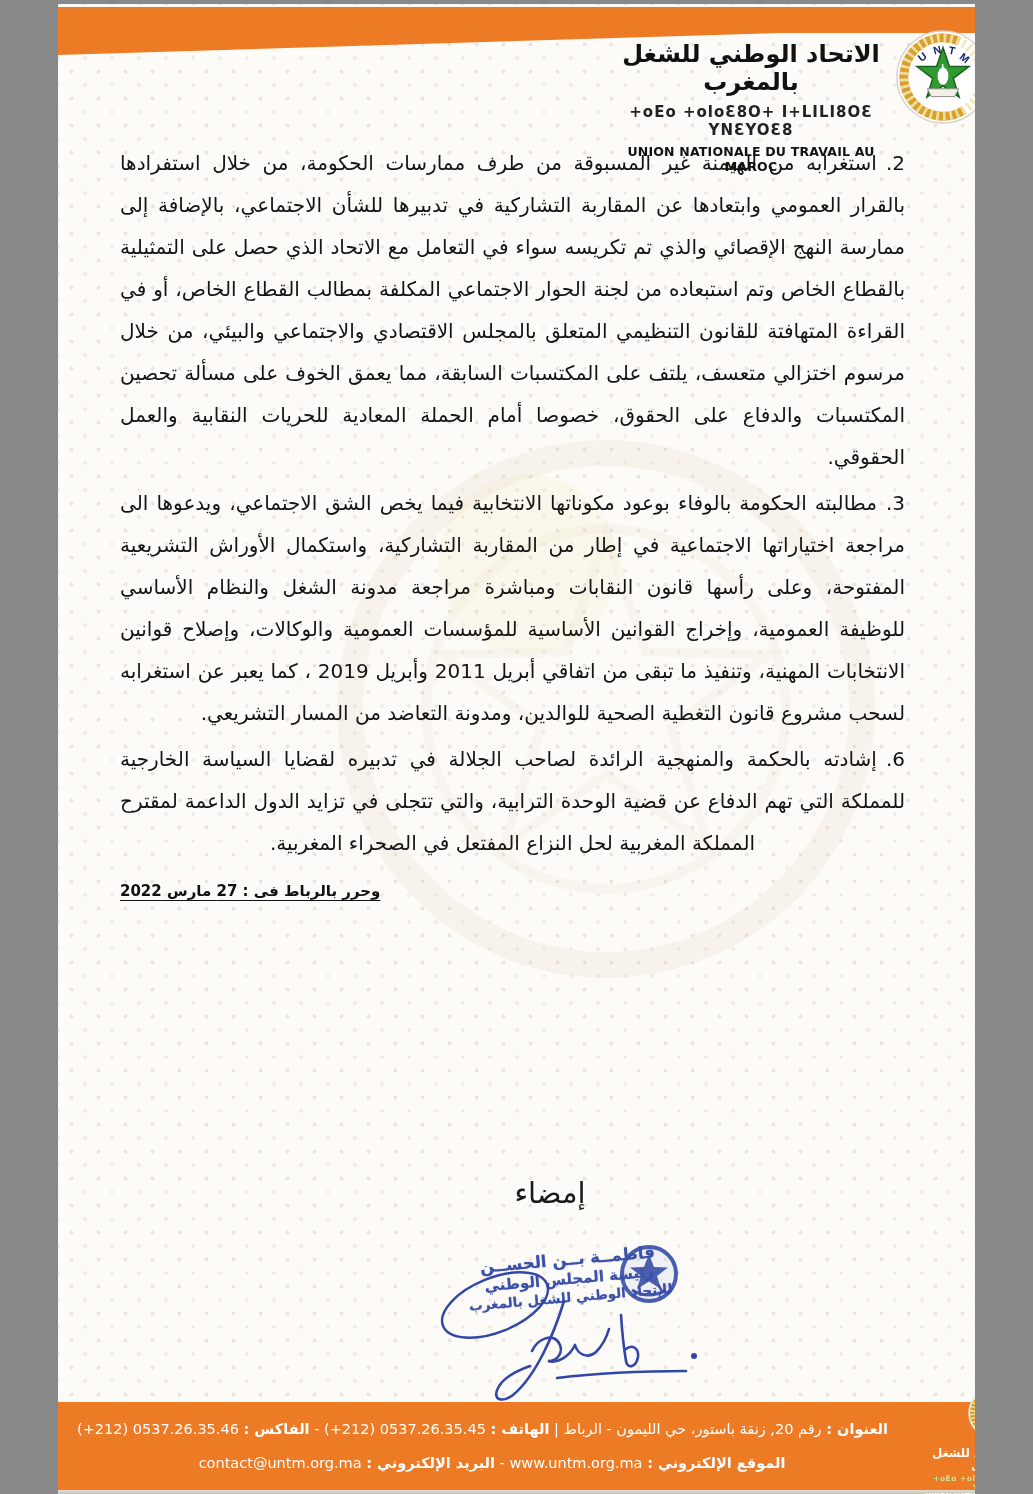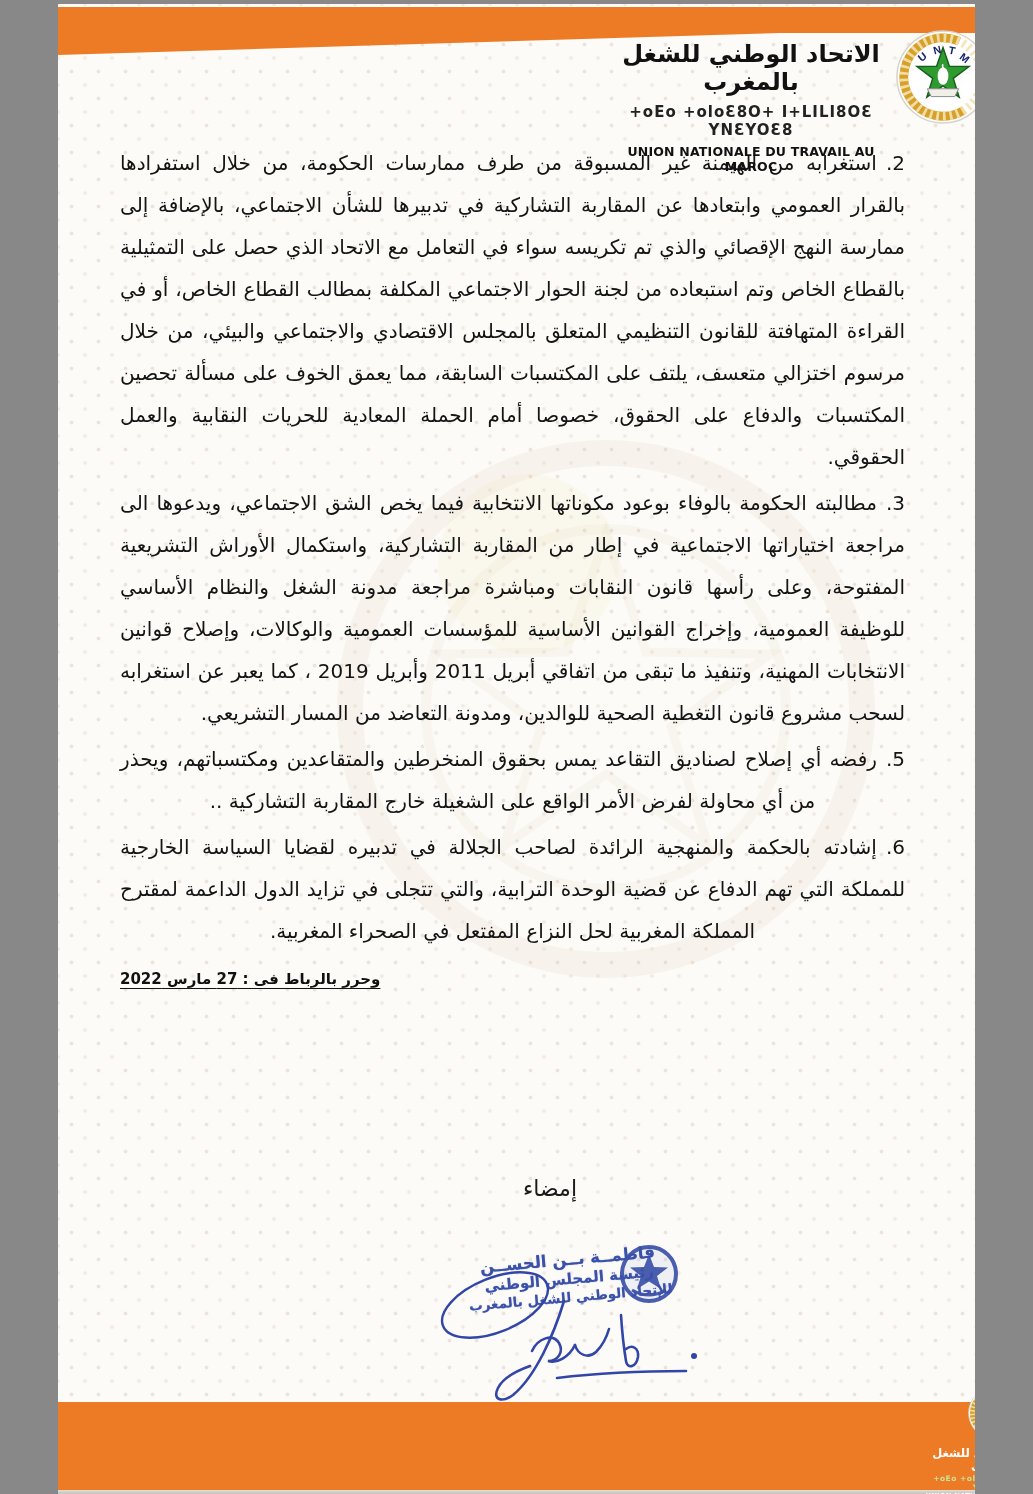--- a/index.html
+++ b/index.html
@@ -22,21 +22,21 @@
   .wm{position:absolute;left:0;top:0;z-index:0;pointer-events:none;}
   
   .content{position:absolute;top:138px;right:70px;left:62px;z-index:1;color:#141414;}
   .item{direction:rtl;text-align:justify;font-size:20px;line-height:42px;margin:0 0 4px 0;}
   .item .num{margin-left:9px;}
   .center-last{text-align-last:center;}
   .date{direction:rtl;display:inline-block;margin-top:14px;font-size:15px;font-weight:bold;
     text-decoration:underline;text-underline-offset:4px;color:#111;}
   
   .sig-label{position:absolute;left:402px;top:1172px;width:180px;text-align:center;
-    font-size:22px;color:#1a1a1a;z-index:2;direction:rtl;}
+    font-size:29px;color:#1a1a1a;z-index:2;direction:rtl;}
   .stamp-text{position:absolute;left:392px;top:1246px;width:238px;z-index:2;
     transform:rotate(-5deg);color:#3b51a9;text-align:center;direction:rtl;
     text-shadow:0 0 1px rgba(59,81,169,.55);font-weight:bold;}
   .stamp-text .l1{font-size:16.5px;}
   .stamp-text .l2{font-size:15px;margin-top:1px;}
   .stamp-text .l3{font-size:13.5px;margin-top:1px;}
   .sig-svg{position:absolute;left:0;top:0;z-index:3;pointer-events:none;}
   
   .foot-bar{position:absolute;left:0;top:1398px;width:1033px;height:88px;background:#ed7b25;z-index:1;}
   .scan-edge{position:absolute;left:0;top:1486px;width:1033px;height:8px;
@@ -87,21 +87,20 @@
     </svg>
   <div class="head-block">
     <div class="head-ar">الاتحاد الوطني للشغل بالمغرب</div>
     <div class="head-tif">+oEo +oloƐ8O+ I+LILI8OƐ YNƐYOƐ8</div>
     <div class="head-fr">UNION NATIONALE DU TRAVAIL AU MAROC</div>
   </div>
 
   <div class="content">
     <p class="item"><span class="num">2.</span><span>استغرابه من الهيمنة غير المسبوقة من طرف ممارسات الحكومة، من خلال استفرادها بالقرار العمومي وابتعادها عن المقاربة التشاركية في تدبيرها للشأن الاجتماعي، بالإضافة إلى ممارسة النهج الإقصائي والذي تم تكريسه سواء في التعامل مع الاتحاد الذي حصل على التمثيلية بالقطاع الخاص وتم استبعاده من لجنة الحوار الاجتماعي المكلفة بمطالب القطاع الخاص، أو في القراءة المتهافتة للقانون التنظيمي المتعلق بالمجلس الاقتصادي والاجتماعي والبيئي، من خلال مرسوم اختزالي متعسف، يلتف على المكتسبات السابقة، مما يعمق الخوف على مسألة تحصين المكتسبات والدفاع على الحقوق، خصوصا أمام الحملة المعادية للحريات النقابية والعمل الحقوقي.</span></p>
     <p class="item"><span class="num">3.</span><span>مطالبته الحكومة بالوفاء بوعود مكوناتها الانتخابية فيما يخص الشق الاجتماعي، ويدعوها الى مراجعة اختياراتها الاجتماعية في إطار من المقاربة التشاركية، واستكمال الأوراش التشريعية المفتوحة، وعلى رأسها قانون النقابات ومباشرة مراجعة مدونة الشغل والنظام الأساسي للوظيفة العمومية، وإخراج القوانين الأساسية للمؤسسات العمومية والوكالات، وإصلاح قوانين الانتخابات المهنية، وتنفيذ ما تبقى من اتفاقي أبريل 2011 وأبريل 2019 ، كما يعبر عن استغرابه لسحب مشروع قانون التغطية الصحية للوالدين، ومدونة التعاضد من المسار التشريعي.</span></p>
-    <p class="item center-last"><span class="num">5.</span><span>رفضه أي إصلاح لصناديق التقاعد يمس بحقوق المنخرطين والمتقاعدين ومكتسباتهم، ويحذر من أي محاولة لفرض الأمر الواقع على الشغيلة خارج المقاربة التشاركية ..</span></p>
     <p class="item center-last"><span class="num">6.</span><span>إشادته بالحكمة والمنهجية الرائدة لصاحب الجلالة في تدبيره لقضايا السياسة الخارجية للمملكة التي تهم الدفاع عن قضية الوحدة الترابية، والتي تتجلى في تزايد الدول الداعمة لمقترح المملكة المغربية لحل النزاع المفتعل في الصحراء المغربية.</span></p>
     <div class="date">وحرر بالرباط فى : 27 مارس 2022</div>
   </div>
 
   <div class="sig-label">إمضاء</div>
 
   <div class="stamp-text">
     <div class="l1">فاطمــة بــن الحســن</div>
     <div class="l2">رئيسة المجلس الوطني</div>
     <div class="l3">للإتحاد الوطني للشغل بالمغرب</div>
@@ -124,20 +123,37 @@
       <path d="M563,1311 C564,1327 566,1345 568,1357 C569,1365 578,1364 580,1353 C581,1344 574,1340 568,1345"></path>
       <path d="M499,1374 C540,1369 590,1367 628,1367"></path>
     </g>
     <circle cx="636" cy="1352" r="3" fill="#3246a8"></circle>
   </svg>
 
   <div class="foot-bar"></div>
   <div class="scan-edge"></div>
 
   <div class="foot-contact">
+    <div class="row">
+      <span class="lbl">العنوان :</span>
+      <span>رقم 20,  زنقة باستور، حي الليمون - الرباط</span>
+      <span>|</span>
+      <span class="lbl">الهاتف :</span>
+      <span dir="ltr">(+212) 0537.26.35.45</span>
+      <span>-</span>
+      <span class="lbl">الفاكس :</span>
+      <span dir="ltr">(+212) 0537.26.35.46</span>
+    </div>
+    <div class="row">
+      <span class="lbl">الموقع الإلكتروني :</span>
+      <span dir="ltr">www.untm.org.ma</span>
+      <span>-</span>
+      <span class="lbl">البريد الإلكتروني :</span>
+      <span dir="ltr">contact@untm.org.ma</span>
+    </div>
   </div>
 
   <div class="foot-logo">
     <svg width="54" height="54">
         <use href="#untm-logo"></use>
       </svg>
     <div class="ar">الاتحاد الوطني للشغل بالمغرب</div>
     <div class="tif">+oEo +oloƐ8O+ I+LILI8OƐ YNƐYOƐ8</div>
     <div class="fr">UNION NATIONALE DU TRAVAIL AU MAROC</div>
   </div>

